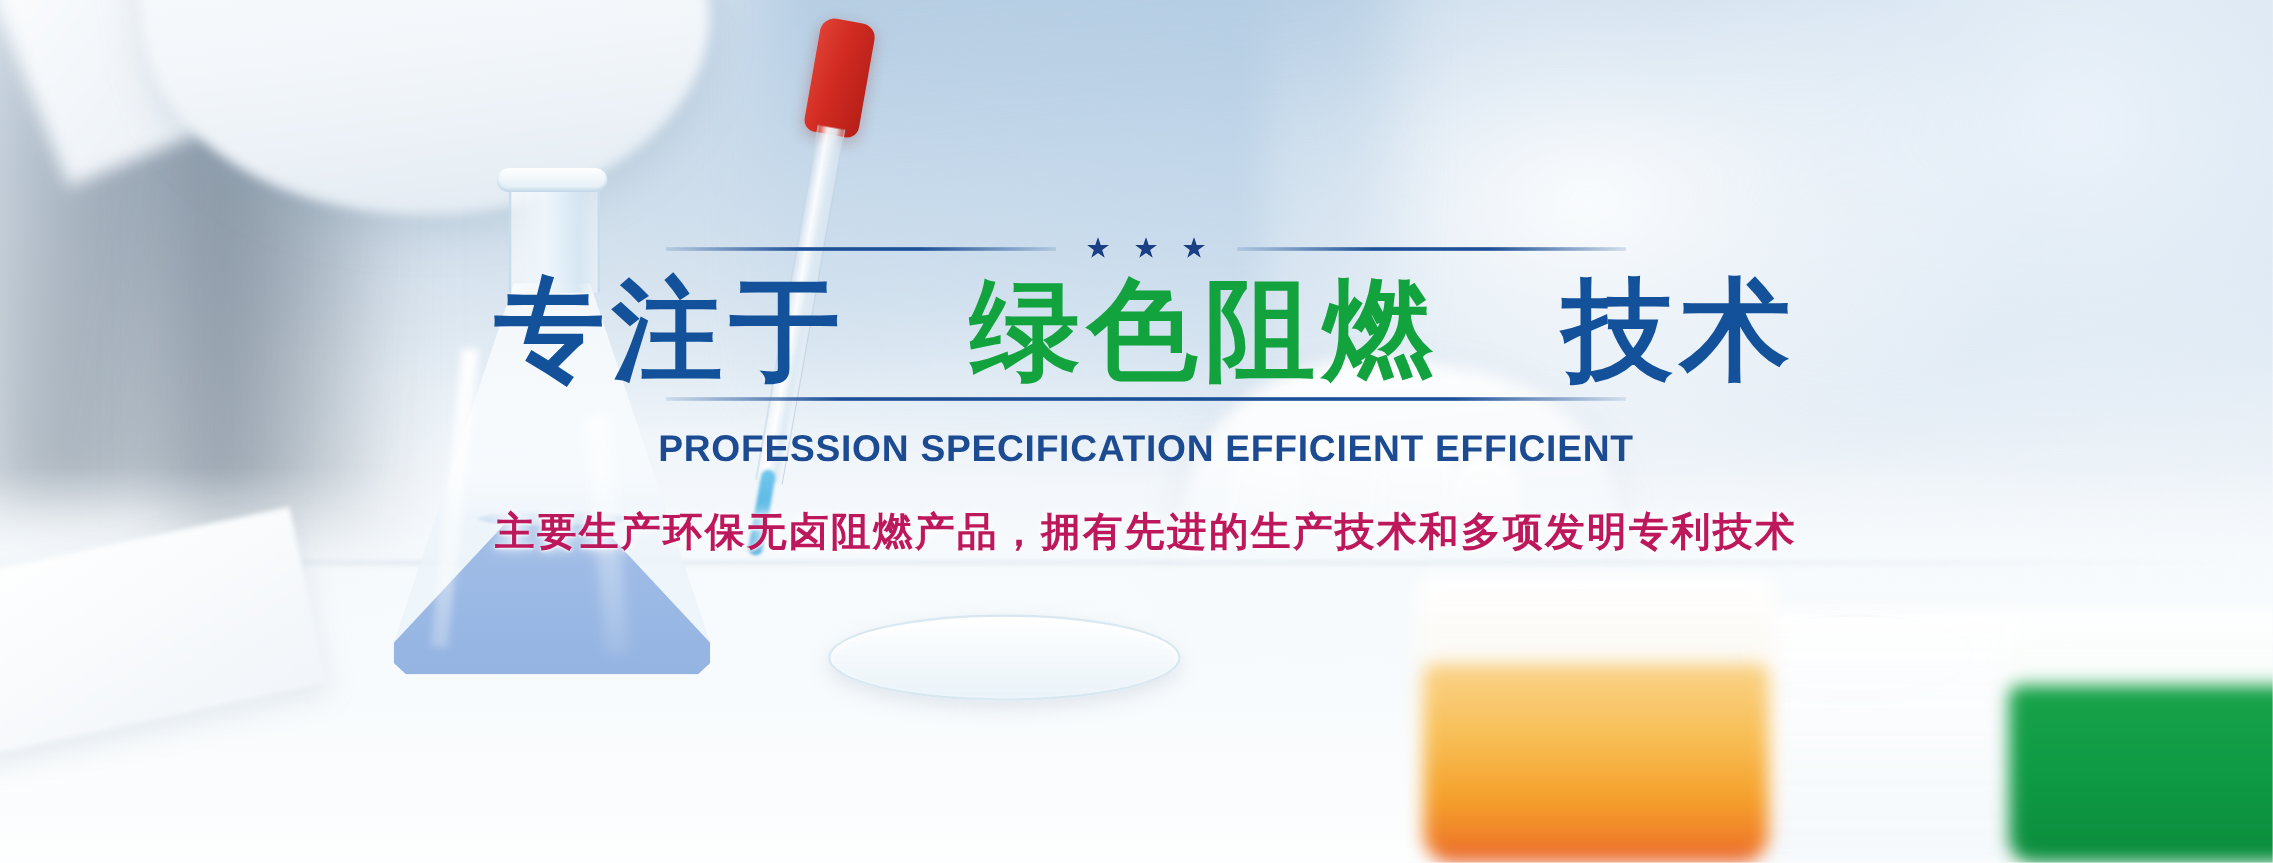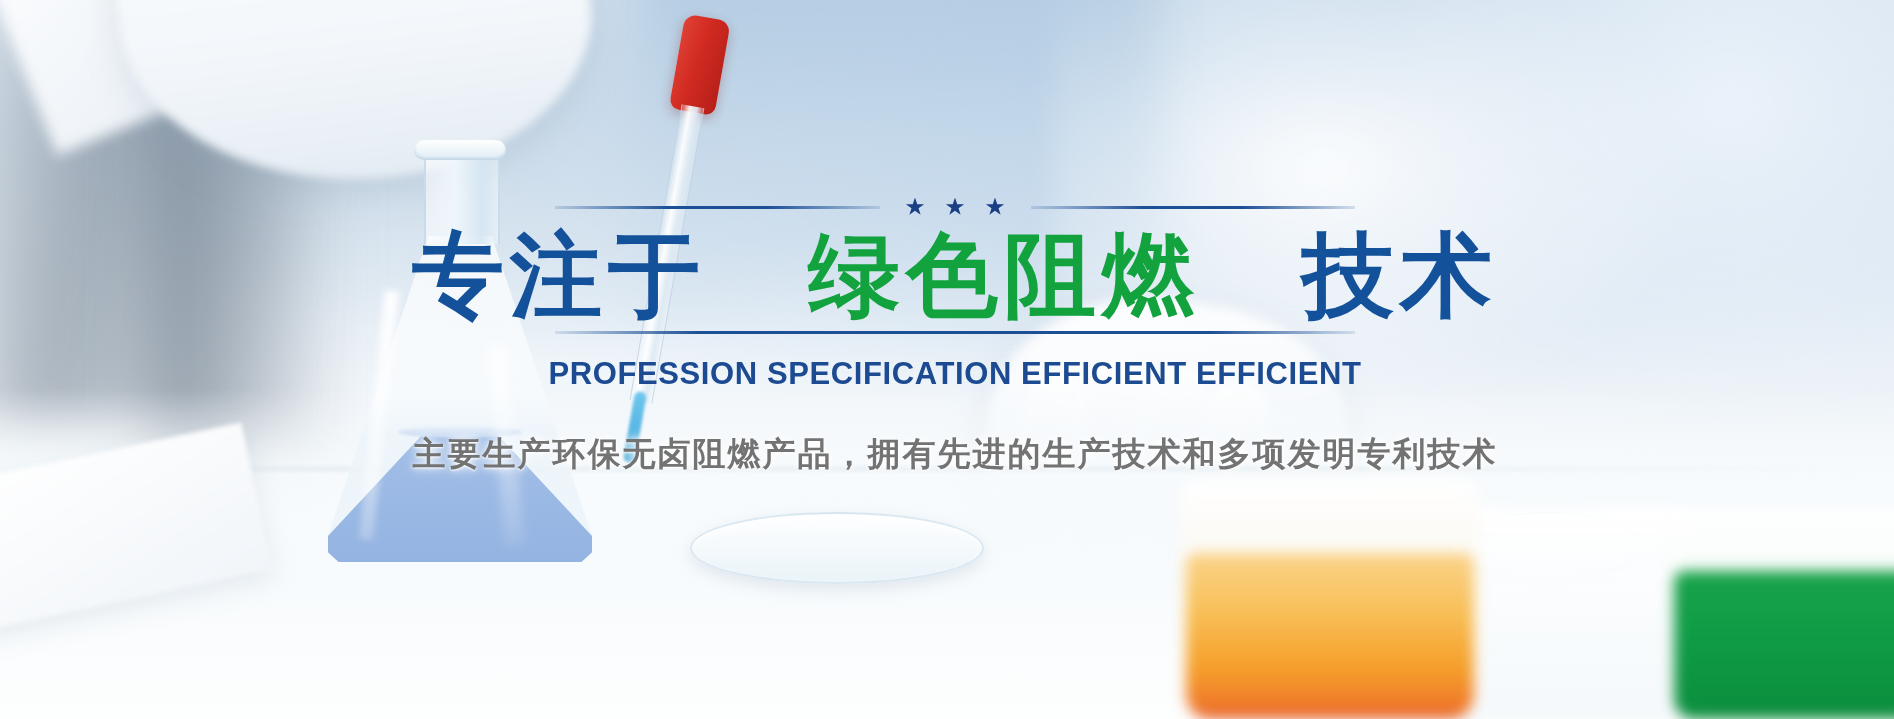--- a/index.html
+++ b/index.html
@@ -245,25 +245,25 @@
     margin-top:22px;
     font-size:31px;
     font-weight:700;
     letter-spacing:.6px;
     color:#1c4b92;
     white-space:nowrap;
   }
 
   
   .tagline{
-    margin-top:40px;
+    margin-top:29px;
     font-size:33px;
     font-weight:700;
     letter-spacing:2px;
-    color:#737373;
+    color:#be185d;
     white-space:nowrap;
     text-shadow:
       0 0 7px rgba(255,255,255,.95),
       0 0 14px rgba(255,255,255,.85),
       0 1px 2px rgba(255,255,255,.9);
     font-family:"DejaVu Sans","Liberation Sans",sans-serif;
   }
 </style>
 </head>
 <body>

